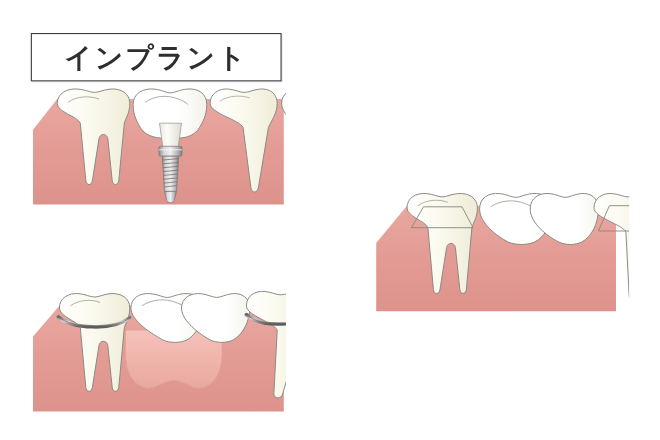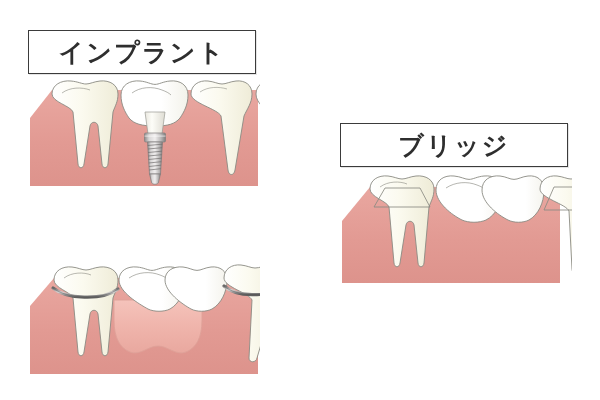--- a/index.html
+++ b/index.html
@@ -214,23 +214,20 @@
     <g>
       <path d="M 196 16 C 196 7, 204 2, 213 3 C 219 3.6, 223 6, 227 6 C 232 6, 236 3.6, 241 3
                C 249 2, 254 7, 254 16 C 254 25, 249 31, 246 38 L 229 96 C 228 101, 221 101, 221 96
                L 224 38 C 221 31, 196 25, 196 16 Z" fill="url(#toothGradB)" stroke="#8a8a82" stroke-width="0.9" stroke-linejoin="round"></path>
 
       <path d="M 196 24 C 208 35, 240 36, 252 24" fill="none" stroke="url(#claspGrad)" stroke-width="3.2" stroke-linecap="round"></path>
       <path d="M 196 24 C 208 35, 240 36, 252 24" fill="none" stroke="#4f4f4f" stroke-width="0.7" stroke-linecap="round" opacity="0.6"></path>
     </g>
   </svg>
 
-  <div class="label-box" id="box-bridge">
-    <span class="label-text">ブリッジ</span>
-  </div>
 
   <svg class="svg-fig" id="fig-bridge" viewBox="0 0 232 122">
     <defs>
       <linearGradient id="gumGradC" x1="0" y1="0" x2="0" y2="1">
         <stop offset="0%" stop-color="#e9a7a0"></stop>
         <stop offset="55%" stop-color="#e29a93"></stop>
         <stop offset="100%" stop-color="#dd938c"></stop>
       </linearGradient>
       <linearGradient id="toothGradC" x1="0" y1="0" x2="1" y2="0">
         <stop offset="0%" stop-color="#ffffff"></stop>

